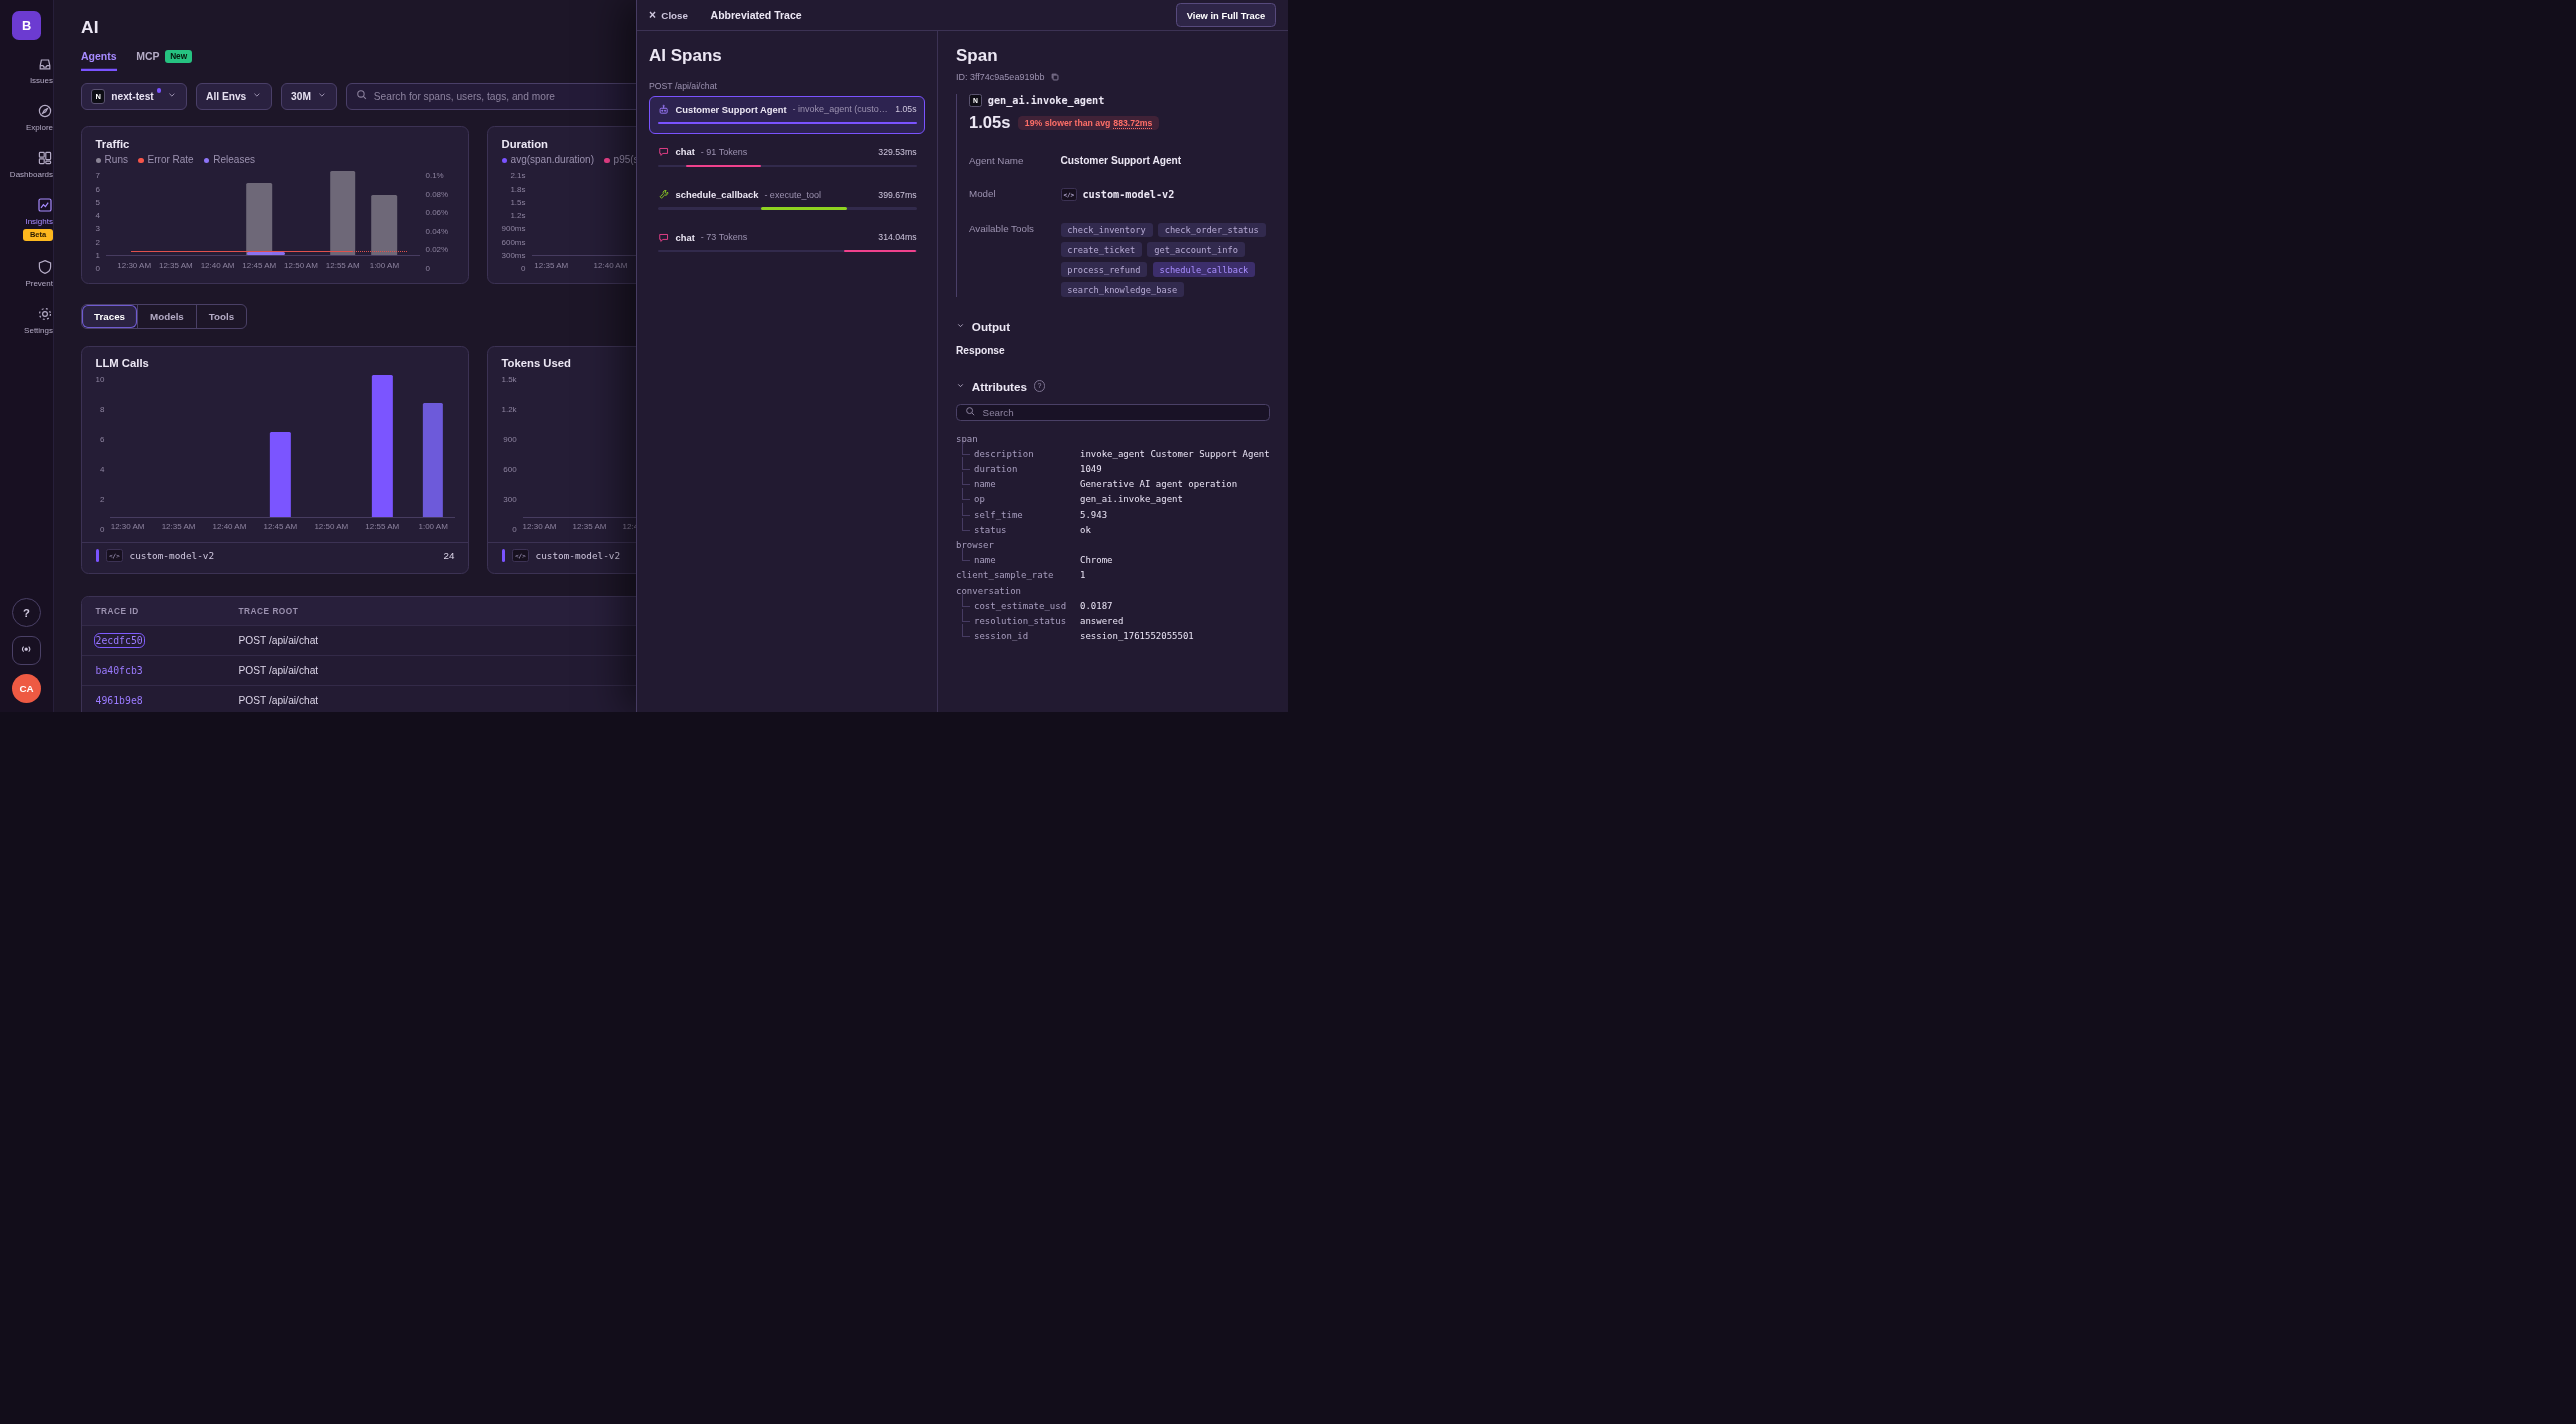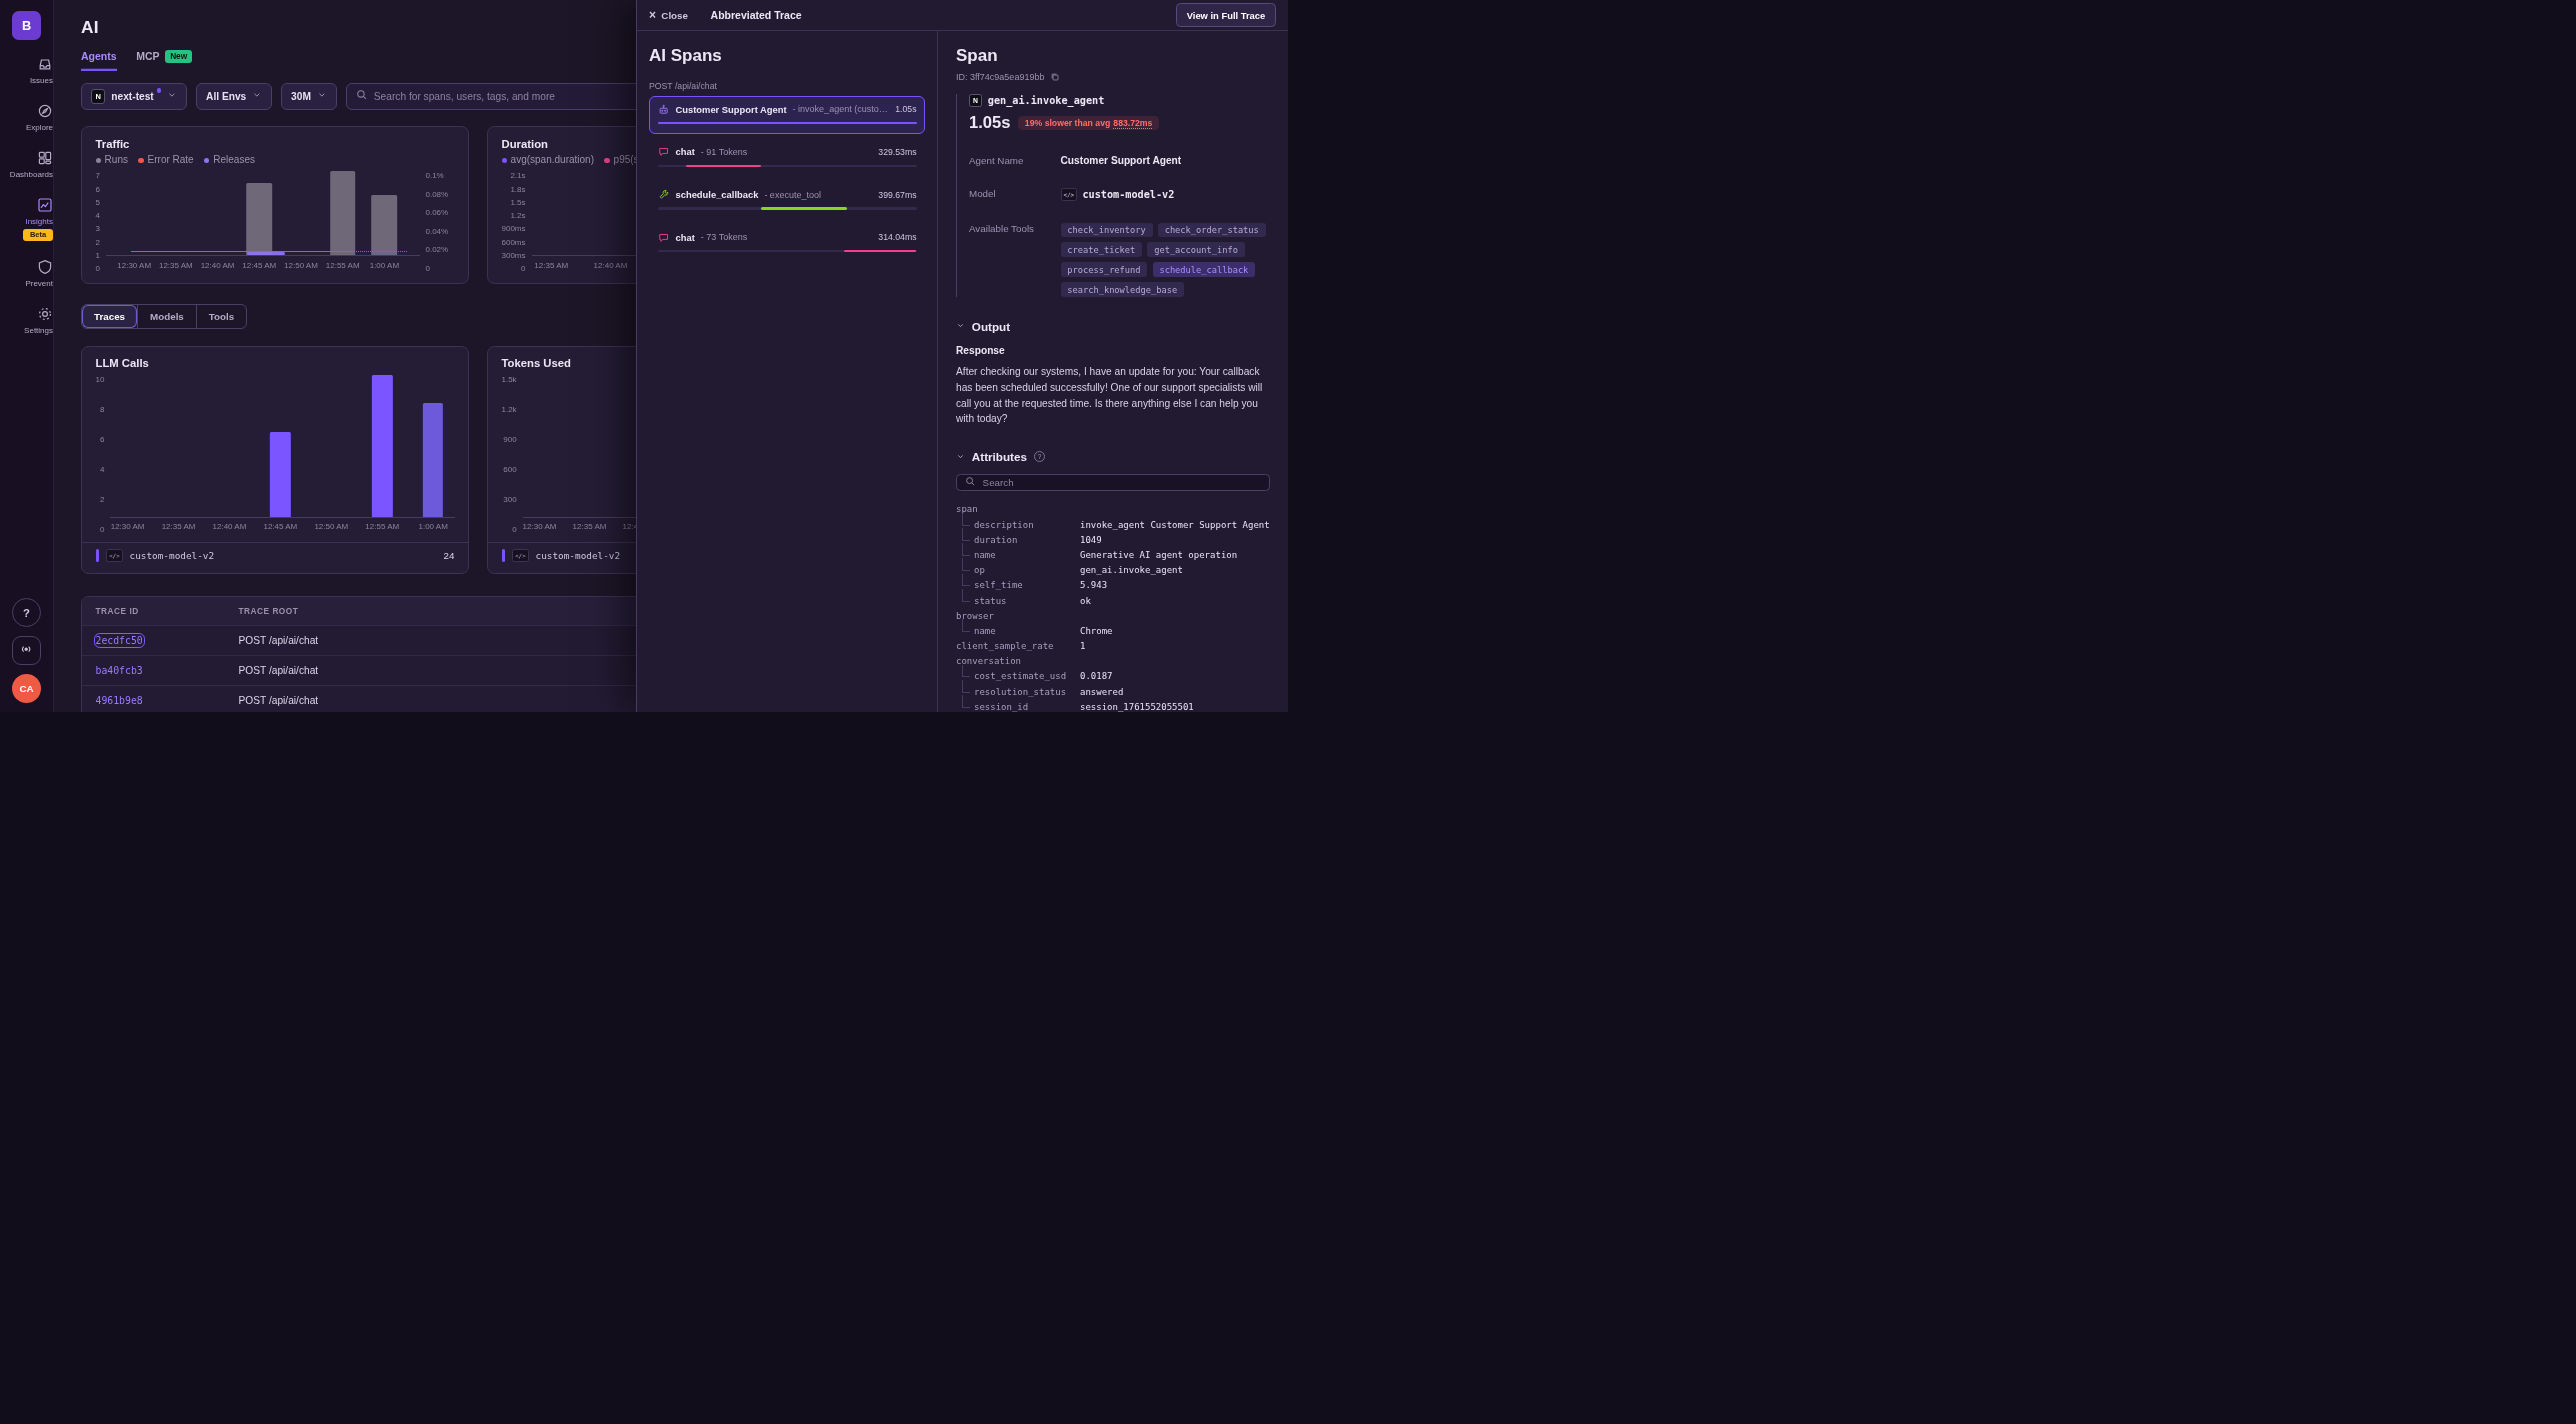--- a/index.html
+++ b/index.html
@@ -564,21 +564,20 @@
         </div>
 
         <div class="section">
           <div class="sec-head">
             <span class="chv"><svg viewBox="0 0 16 16" fill="none" stroke="currentColor" stroke-width="1.6" width="9" height="9">
                   <path d="M4 6l4 4 4-4"></path>
                 </svg></span>
             <span class="sec-title">Output</span>
           </div>
           <div class="resp-label">Response</div>
-          <div class="resp-text">After checking our systems, I have an update for you: Your callback has been scheduled successfully! One of our support specialists will call you at the requested time. Is there anything else I can help you with today?</div>
         </div>
 
         <div class="section">
           <div class="sec-head">
             <span class="chv"><svg viewBox="0 0 16 16" fill="none" stroke="currentColor" stroke-width="1.6" width="9" height="9">
                   <path d="M4 6l4 4 4-4"></path>
                 </svg></span>
             <span class="sec-title">Attributes</span>
             <span class="help-ic">?</span>
           </div>

